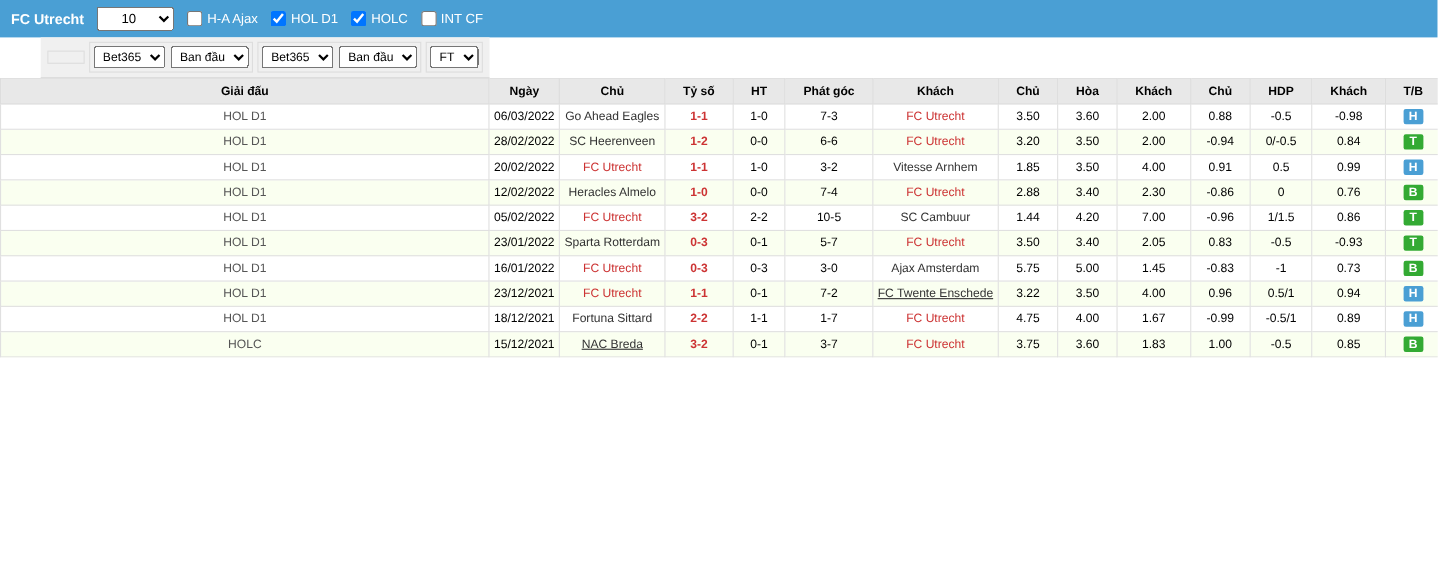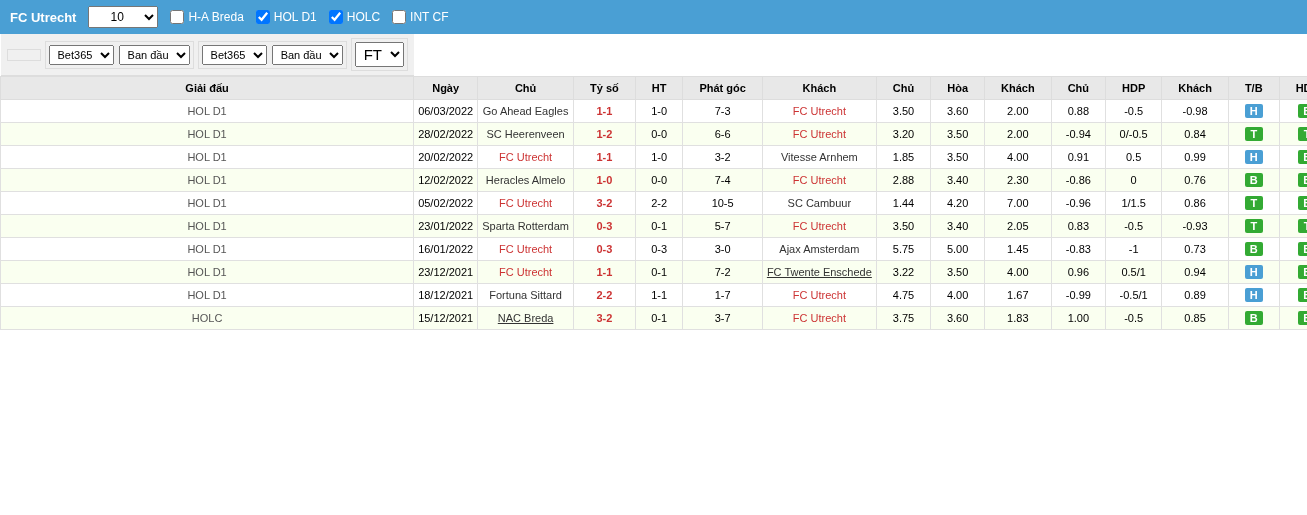--- a/index.html
+++ b/index.html
@@ -33,20 +33,21 @@
       color: #fff;
     }
 
     .controls-row {
       display: flex;
       align-items: center;
       background: #f5f5f5;
       border-bottom: 1px solid #ddd;
       padding: 4px 6px;
       gap: 4px;
+      margin-left: 36px;
     }
     .controls-row select {
       padding: 2px 4px;
       font-size: 11px;
     }
     
     table {
       width: 100%;
       border-collapse: collapse;
     }
@@ -91,21 +92,21 @@
     }
   </style>
 </head>
 <body>
 
 <div class="top-bar">
   <span class="team-name-header">FC Utrecht</span>
   <select id="count-select"><option>5</option><option selected="">10</option><option>15</option><option>20</option><option>25</option><option>30</option></select>
   <label>
     <input type="checkbox" style="">
-    <span>H-A Breda</span>
+    <span>H-A Ajax</span>
   </label>
   <label>
     <input type="checkbox" checked="" style="">
     <span>HOL D1</span>
   </label>
   <label>
     <input type="checkbox" checked="" style="">
     <span>HOLC</span>
   </label>
   <label>
@@ -129,21 +130,21 @@
       </th>
       <th colspan="3" style="background:#f0f0f0; border:1px solid #ddd; padding:3px;">
         <select style="margin-right:2px;font-size:11px;">
           <option>Bet365</option>
         </select>
         <select style="font-size:11px;">
           <option>Ban đầu</option>
         </select>
       </th>
       <th colspan="3" style="background:#f0f0f0; border:1px solid #ddd; padding:3px;">
-        <select style="font-size:15px;">
+        <select style="font-size:11px;">
           <option>FT</option>
         </select>
       </th>
     </tr>
 
     <tr style="background:#e8e8e8;">
       <th rowspan="2">Giải đấu</th>
       <th rowspan="2">Ngày</th>
       <th rowspan="2">Chủ</th>
       <th rowspan="2">Tỷ số</th>

